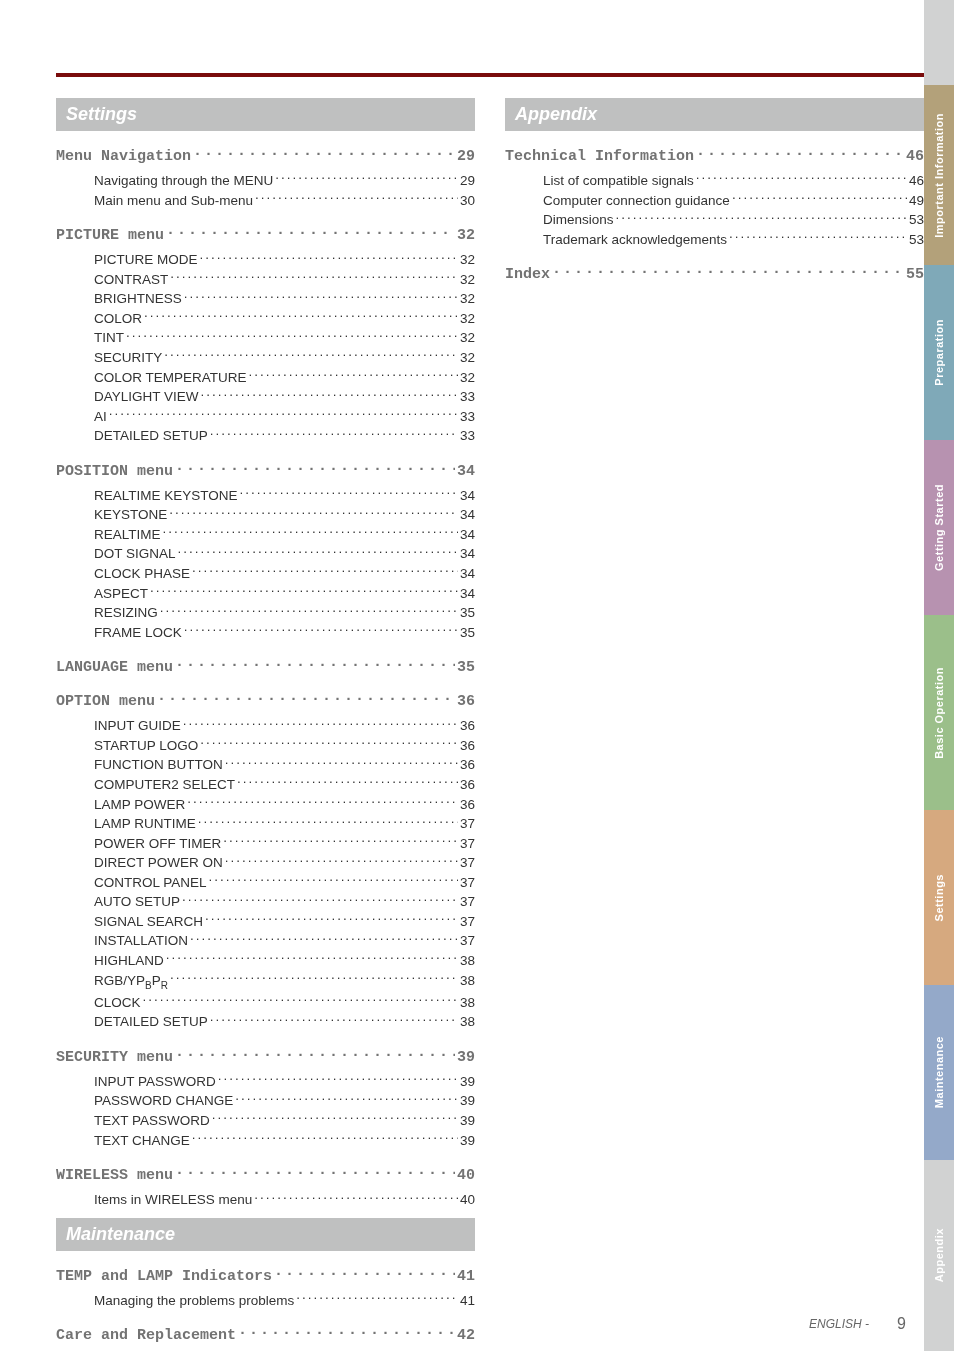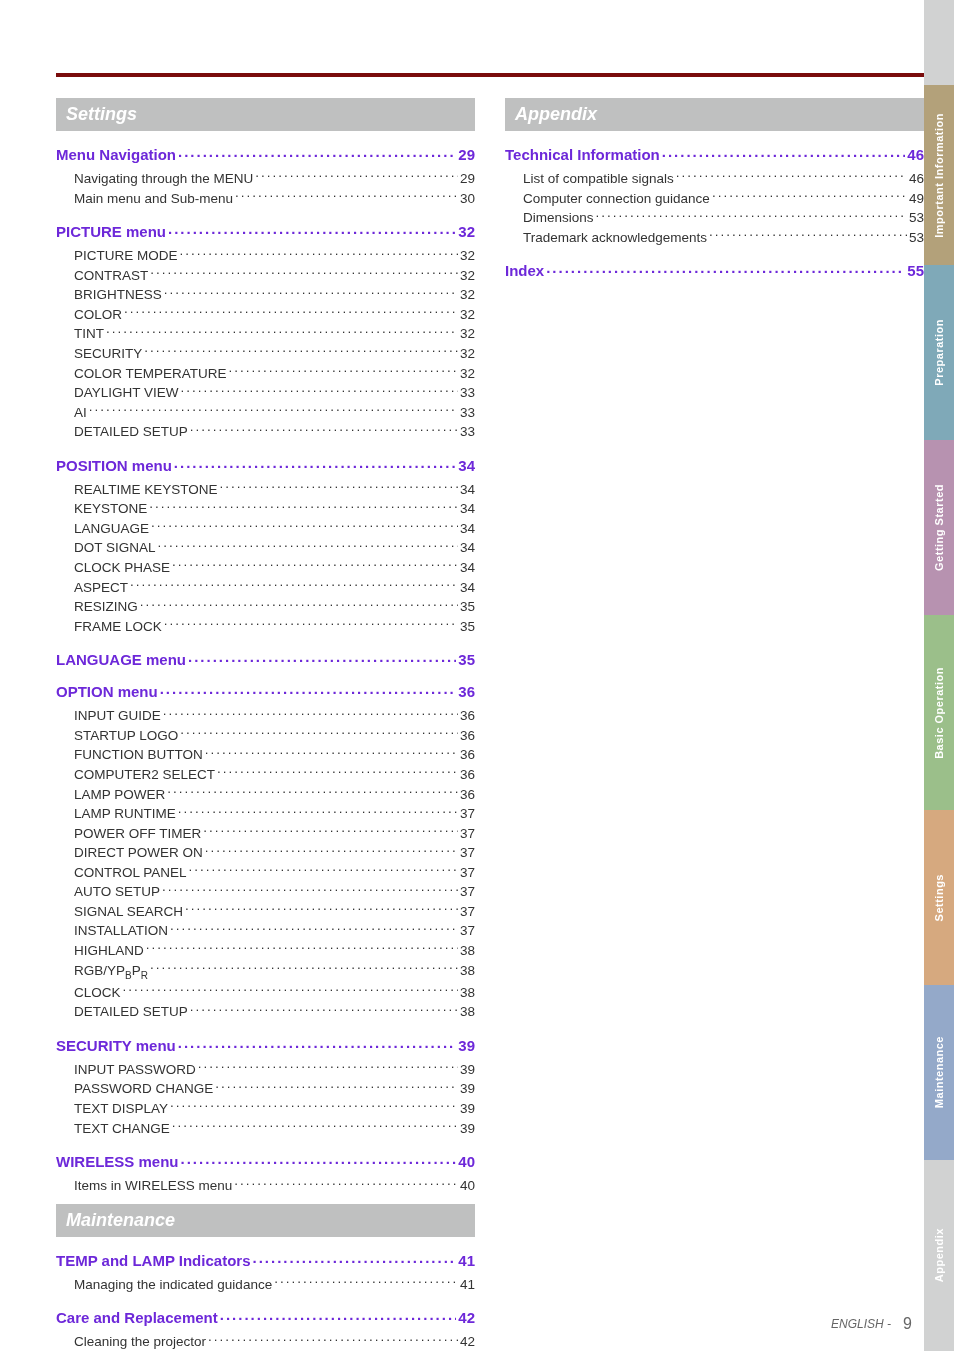--- a/index.html
+++ b/index.html
@@ -6,45 +6,45 @@
   html, body { width: 954px; height: 1351px; background: #fff; font-family: Arial, Helvetica, sans-serif; color: #333; }
   .page { position: relative; width: 954px; height: 1351px; }
   .title-area { position: absolute; top: 18px; right: 40px; width: 420px; text-align: right; }
   .title-text { font-size: 24px; font-weight: bold; font-style: italic; color: #fff; }
   .red-rule { position: absolute; top: 73px; left: 56px; right: 30px; height: 4px; background: #7a0c0c; }
   .columns { position: absolute; top: 90px; left: 56px; right: 30px; display: flex; gap: 30px; }
   .col { flex: 1 1 0; min-width: 0; }
   .sect-block { background: #bfc0c0; color: #fff; padding: 6px 10px; margin-top: 8px; margin-bottom: 6px; font-weight: bold; font-style: italic; font-size: 18px; }
   .toc-line { display: flex; align-items: baseline; font-size: 13.5px; line-height: 1.45; color: #333; white-space: nowrap; }
   .toc-indent { padding-left: 18px; }
-  .toc-label { flex: 0 0 auto; }
+  .toc-label { flex: 0 0 auto; margin-left: 20px; }
   .toc-dots { flex: 1 1 auto; overflow: hidden; position: relative; height: 1em; margin: 0 2px; }
   .toc-dots::after { content: "............................................................................................................................................................................................"; position: absolute; left: 0; right: 0; bottom: 0; color: #333; letter-spacing: 2px; }
   .toc-page { flex: 0 0 auto; }
-  .heading-row { display: flex; align-items: baseline; white-space: nowrap; color: #6d28d9; font-weight: bold; font-size: 15px; margin-top: 14px; margin-bottom: 6px; }
+  .heading-row { display: flex; align-items: baseline; white-space: nowrap; color: #737373; font-weight: bold; font-size: 15px; margin-top: 14px; margin-bottom: 6px; font-family: Liberation Mono, monospace; }
   .heading-label { flex: 0 0 auto; }
   .heading-dots { flex: 1 1 auto; overflow: hidden; position: relative; height: 1em; margin: 0 2px; }
   .heading-dots::after { content: "................................................................................................................................"; position: absolute; left: 0; right: 0; bottom: 0; letter-spacing: 2px; }
   .heading-page { flex: 0 0 auto; }
   .sub { font-size: 10px; vertical-align: sub; }
 
   
   .tabs { position: absolute; right: 0; top: 0; width: 30px; height: 1351px; display: flex; flex-direction: column; }
   .tab { width: 30px; display: flex; align-items: center; justify-content: center; }
   .tab span { writing-mode: vertical-rl; transform: rotate(180deg); font-size: 11px; font-weight: bold; color: #fff; letter-spacing: 0.5px; white-space: nowrap; }
   .t1 { height: 85px; background: #d1d2d2; }
   .t2 { height: 180px; background: #b3a17a; }
   .t3 { height: 175px; background: #7fa9b8; }
   .t4 { height: 175px; background: #b792b0; }
   .t5 { height: 195px; background: #9bbf8a; }
   .t6 { height: 175px; background: #d6a97f; }
   .t7 { height: 175px; background: #94a9c9; }
   .t8 { flex: 1; background: #d1d2d2; }
 
-  .footer { position: absolute; bottom: 18px; left: 0; right: 30px; display: flex; justify-content: flex-end; align-items: center; padding-right: 12px; gap: 12px; }
+  .footer { position: absolute; bottom: 18px; left: 0; right: 30px; display: flex; justify-content: flex-end; align-items: center; padding-right: 18px; gap: 28px; }
   .footer-text { font-size: 12px; font-style: italic; color: #666; }
   .footer-page { font-size: 16px; color: #666; }
 </style>
 </head>
 <body>
 
 <div class="page">
 
   <div class="title-area">
     <span class="title-text">Contents</span>
@@ -168,21 +168,21 @@
             <span class="toc-label">REALTIME KEYSTONE</span>
             <span class="toc-dots"></span>
             <span class="toc-page">34</span>
           </div>
           <div class="toc-line toc-indent">
             <span class="toc-label">KEYSTONE</span>
             <span class="toc-dots"></span>
             <span class="toc-page">34</span>
           </div>
           <div class="toc-line toc-indent">
-            <span class="toc-label">LANGUAGE</span>
+            <span class="toc-label">REALTIME</span>
             <span class="toc-dots"></span>
             <span class="toc-page">34</span>
           </div>
           <div class="toc-line toc-indent">
             <span class="toc-label">DOT SIGNAL</span>
             <span class="toc-dots"></span>
             <span class="toc-page">34</span>
           </div>
           <div class="toc-line toc-indent">
             <span class="toc-label">CLOCK PHASE</span>
@@ -310,21 +310,21 @@
             <span class="toc-label">INPUT PASSWORD</span>
             <span class="toc-dots"></span>
             <span class="toc-page">39</span>
           </div>
           <div class="toc-line toc-indent">
             <span class="toc-label">PASSWORD CHANGE</span>
             <span class="toc-dots"></span>
             <span class="toc-page">39</span>
           </div>
           <div class="toc-line toc-indent">
-            <span class="toc-label">TEXT DISPLAY</span>
+            <span class="toc-label">TEXT PASSWORD</span>
             <span class="toc-dots"></span>
             <span class="toc-page">39</span>
           </div>
           <div class="toc-line toc-indent">
             <span class="toc-label">TEXT CHANGE</span>
             <span class="toc-dots"></span>
             <span class="toc-page">39</span>
           </div>
         </div>
 
@@ -343,21 +343,21 @@
 
       <div class="sect-block">Maintenance</div>
 
       <div class="heading-row">
         <span class="heading-label">TEMP and LAMP Indicators</span>
         <span class="heading-dots"></span>
         <span class="heading-page">41</span>
       </div>
       <div id="tempItems">
           <div class="toc-line toc-indent">
-            <span class="toc-label">Managing the indicated guidance</span>
+            <span class="toc-label">Managing the problems problems</span>
             <span class="toc-dots"></span>
             <span class="toc-page">41</span>
           </div>
         </div>
 
       <div class="heading-row">
         <span class="heading-label">Care and Replacement</span>
         <span class="heading-dots"></span>
         <span class="heading-page">42</span>
       </div>

